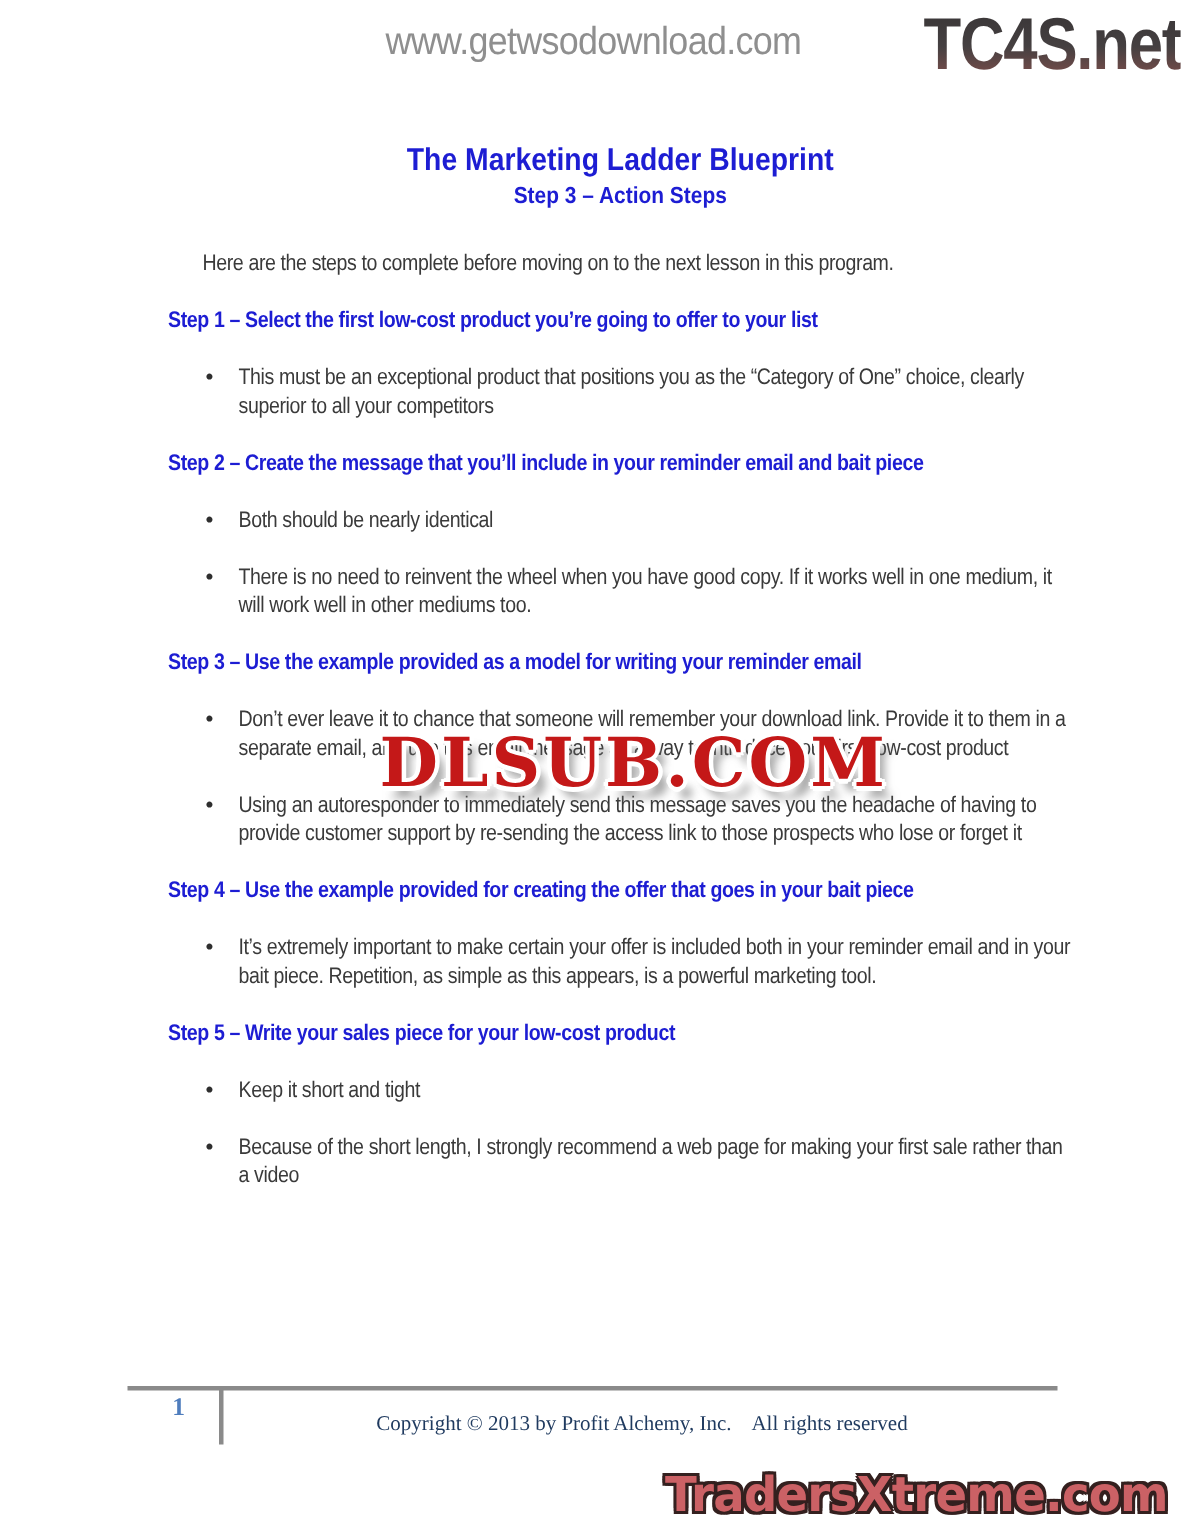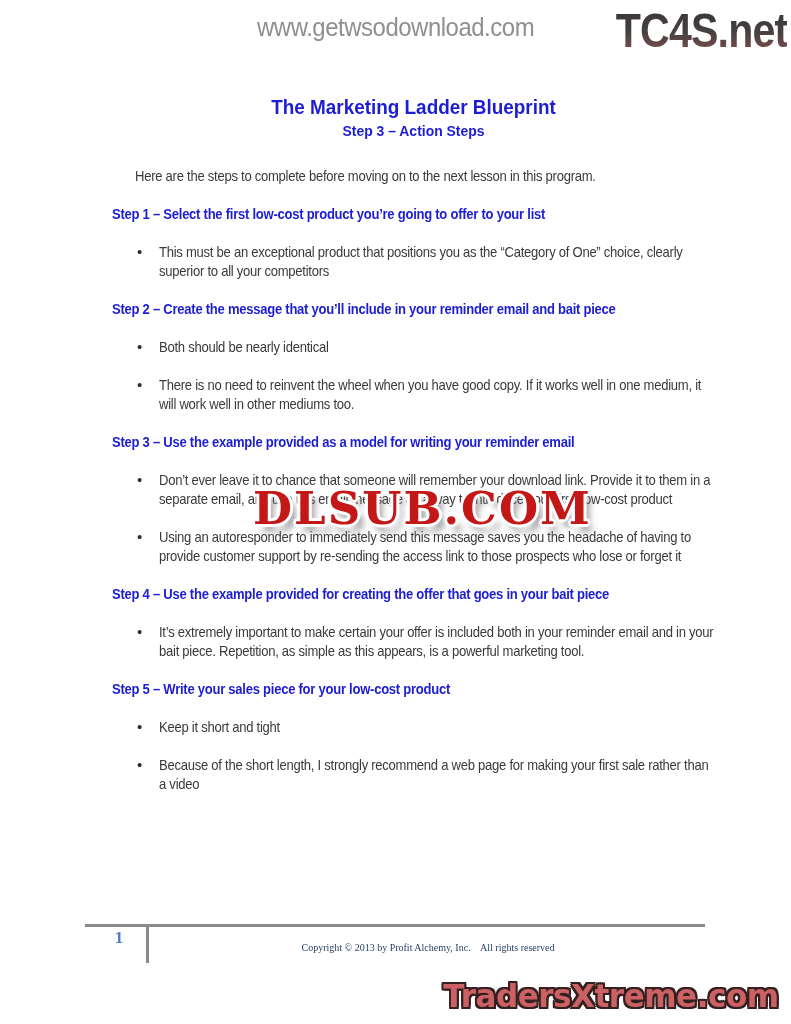--- a/index.html
+++ b/index.html
@@ -99,21 +99,21 @@
   .page-number {
     position: absolute; left: 98px; top: 928px; width: 42px;
     text-align: center;
     font-family: "Liberation Serif", serif;
     font-size: 17px; font-weight: bold; color: #4f7dbd;
   }
   .copyright {
     position: absolute; left: 118px; top: 942px; width: 620px;
     text-align: center;
     font-family: "Liberation Serif", serif;
-    font-size: 10px; color: #1f3a5f;
+    font-size: 14px; color: #1f3a5f;
   }
 </style>
 </head>
 <body>
 
 <div class="site-url">
   <span>www.getwsodownload.com</span>
 </div>
 <div class="logo">TC4S.net</div>
 

